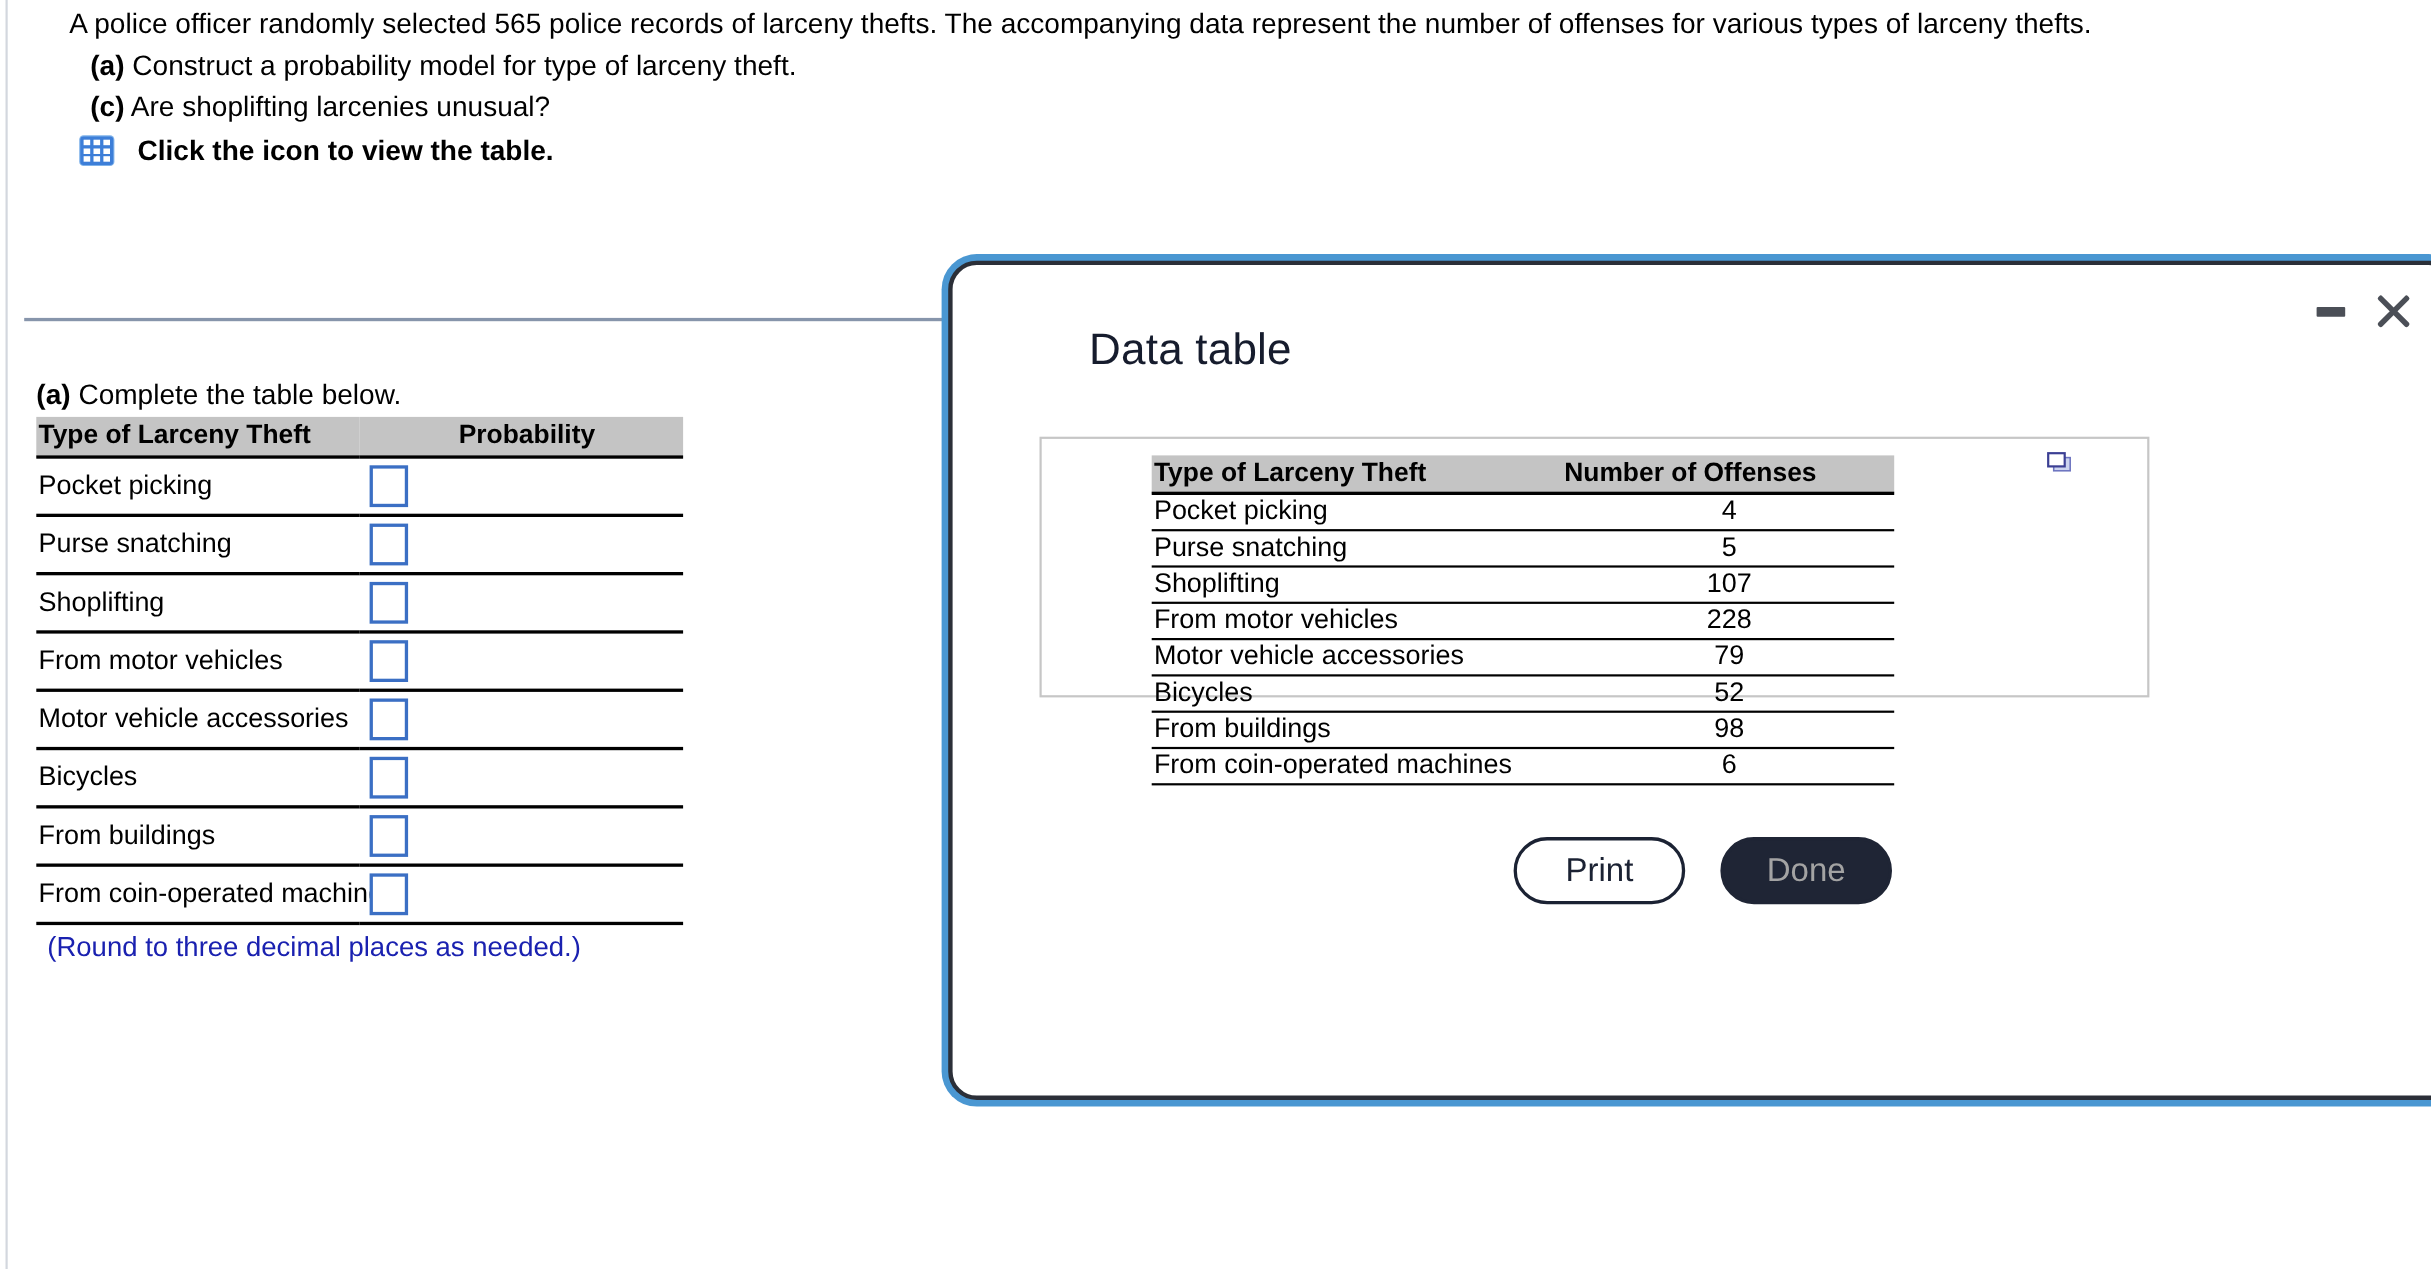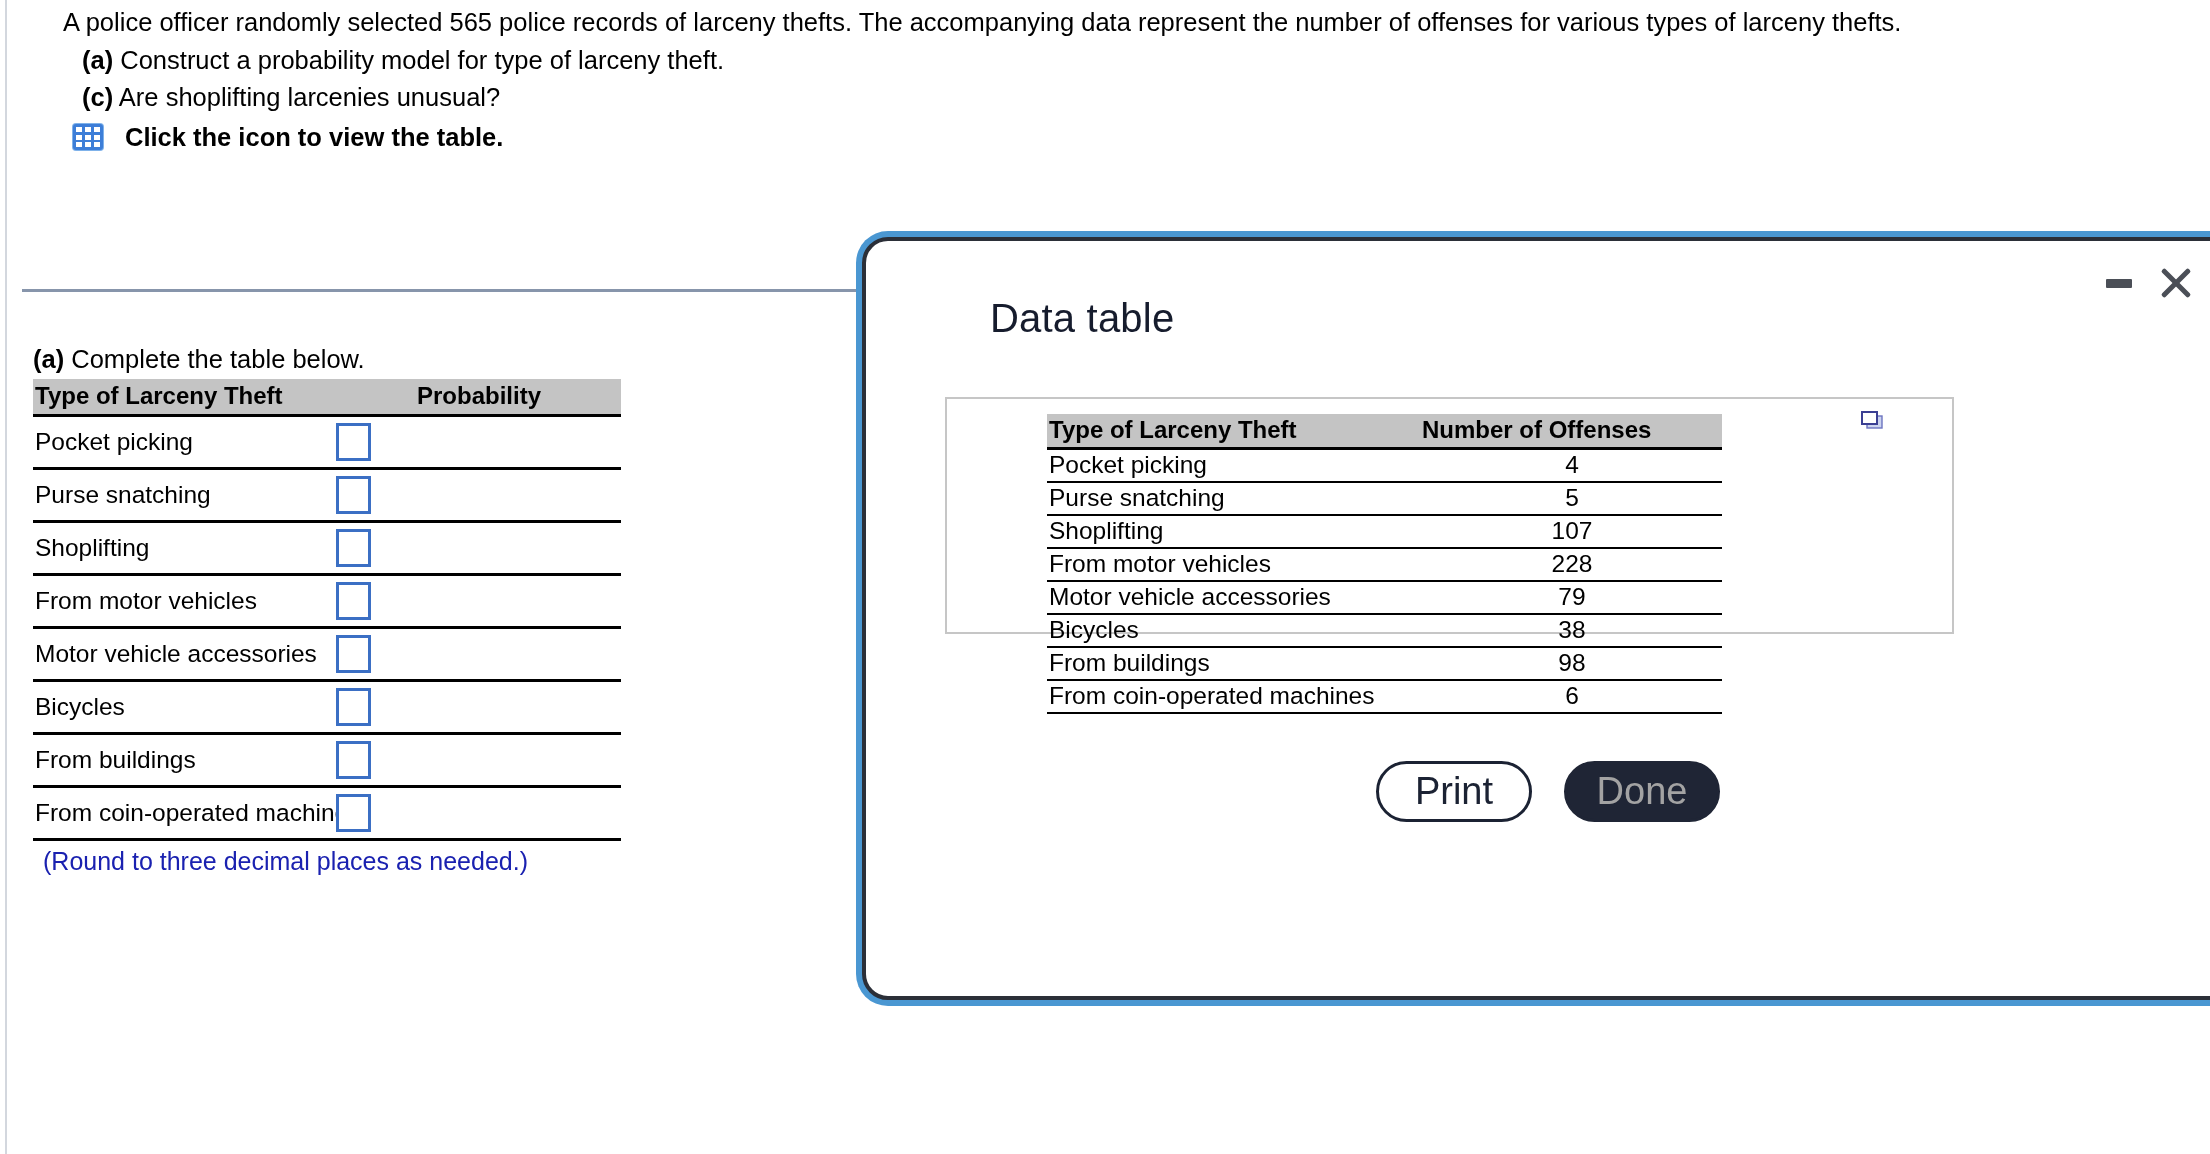--- a/index.html
+++ b/index.html
@@ -246,21 +246,21 @@
   #dialog-buttons {
     position: absolute;
     left: 0; right: 0;
     top: 520px;
     display: flex;
     justify-content: center;
     gap: 32px;
   }
   .dlg-btn {
     font-family: "Liberation Sans", sans-serif;
-    font-size: 38px;
+    font-size: 30px;
     border-radius: 40px;
     cursor: pointer;
     box-sizing: border-box;
     padding: 0 4px;
     display: flex;
     align-items: center;
     justify-content: center;
   }
   #print-button {
     width: 156px; height: 61px;
@@ -419,21 +419,21 @@
         <tr>
           <td>From motor vehicles</td>
           <td class="num-cell">228</td>
         </tr>
         <tr>
           <td>Motor vehicle accessories</td>
           <td class="num-cell">79</td>
         </tr>
         <tr>
           <td>Bicycles</td>
-          <td class="num-cell">38</td>
+          <td class="num-cell">52</td>
         </tr>
         <tr>
           <td>From buildings</td>
           <td class="num-cell">98</td>
         </tr>
         <tr>
           <td>From coin-operated machines</td>
           <td class="num-cell">6</td>
         </tr>
       </tbody>

